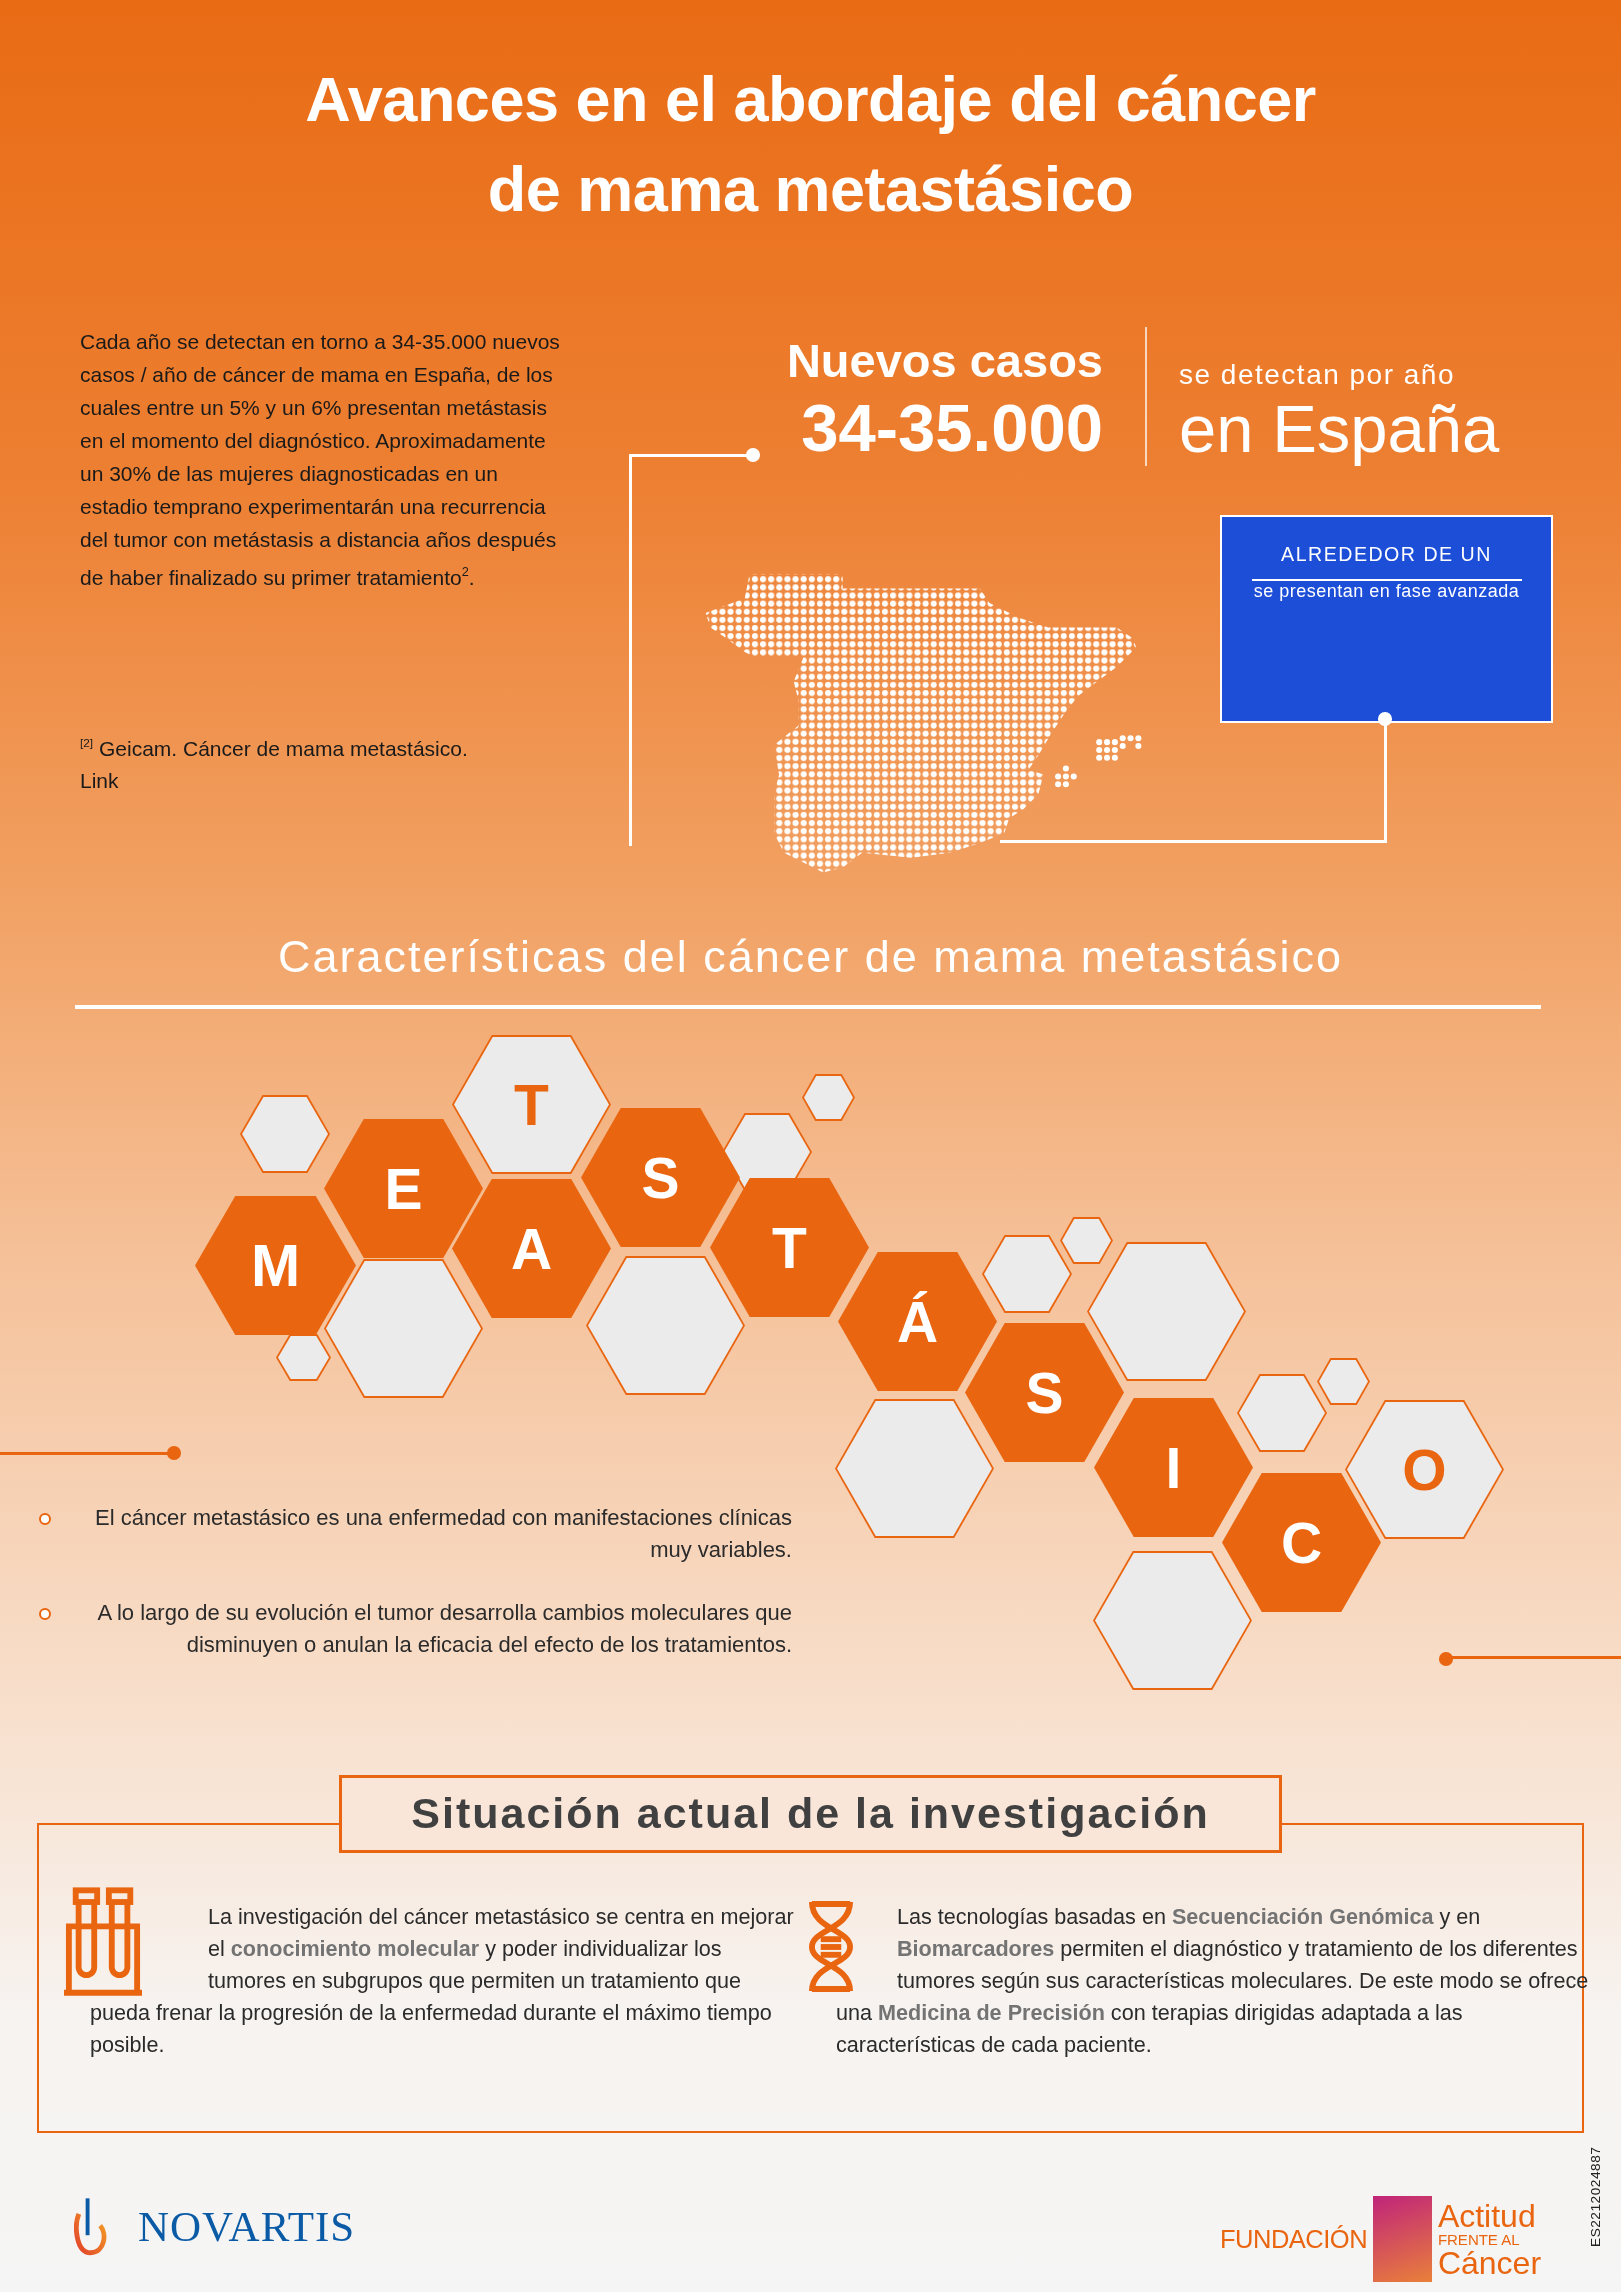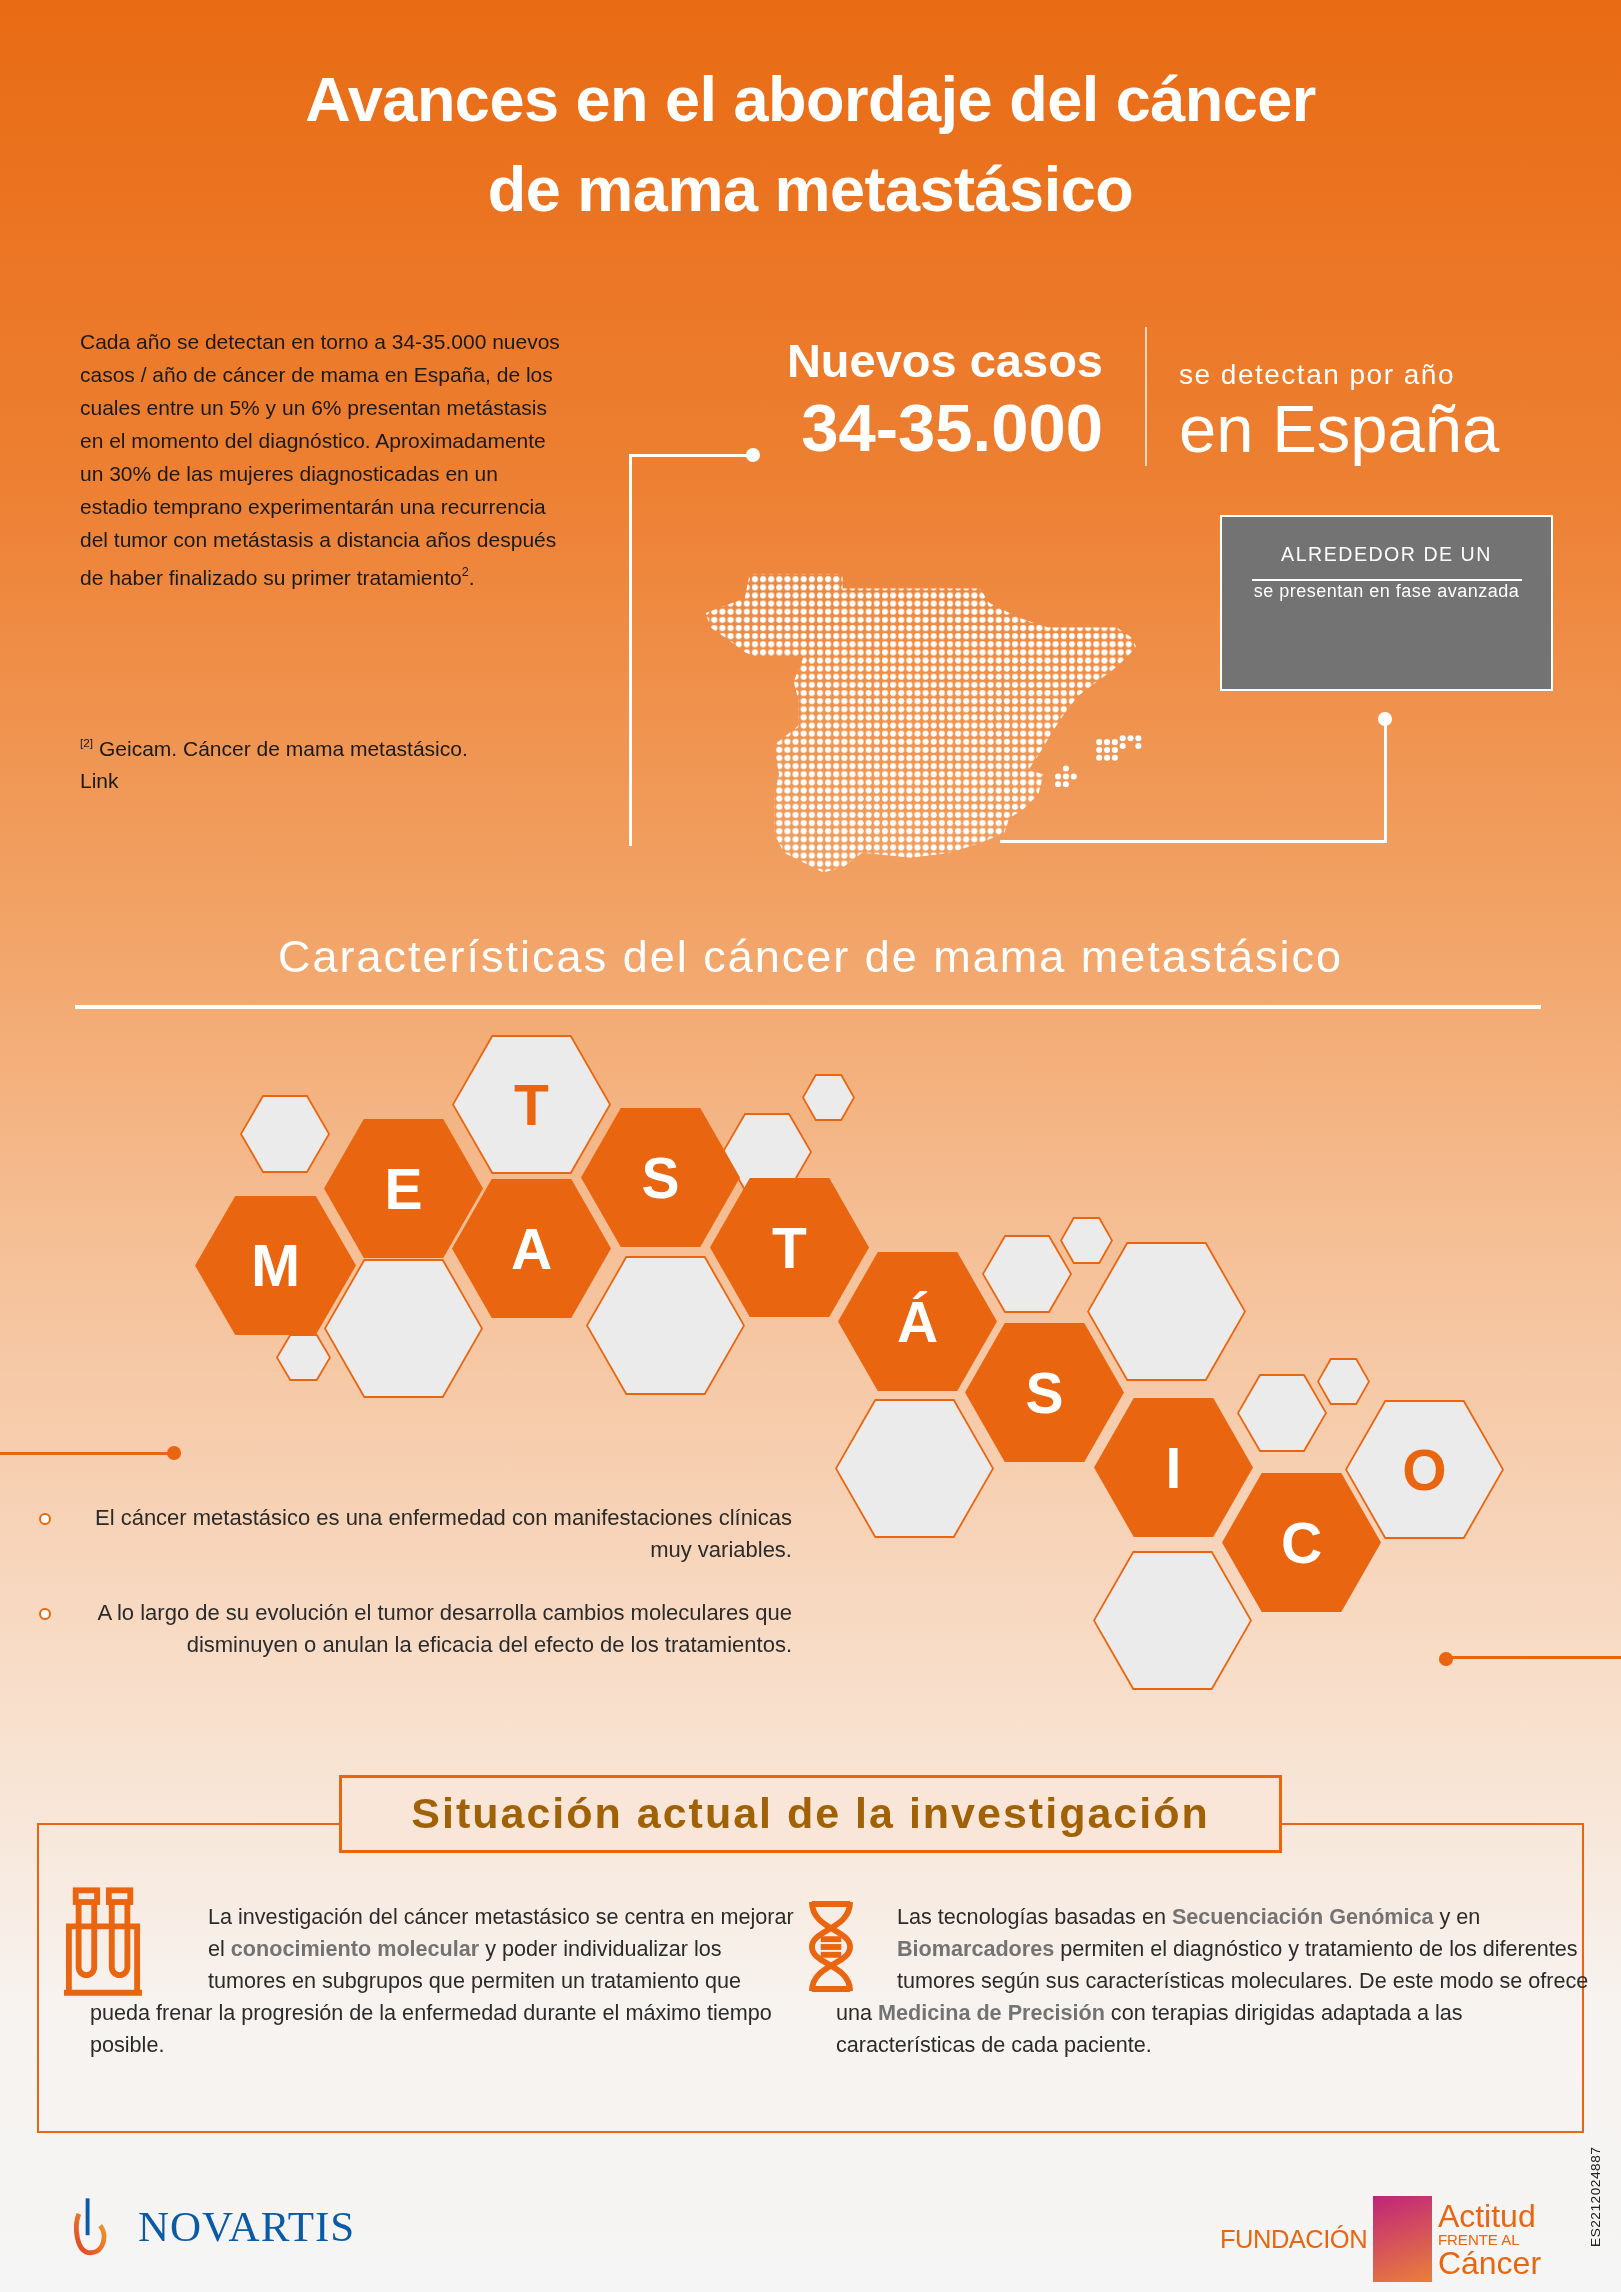--- a/index.html
+++ b/index.html
@@ -23,22 +23,22 @@
     left: 80px; top: 727px; width: 490px;
     font-size: 21px; line-height: 32px; color: #1a1a1a;
   }
   .footnote sup { font-size: 11.8px; vertical-align: 8.8px; }
   .new-label { left: 765px; top: 333px; width: 338px; text-align: right; color: #fff; font-weight: bold; font-size: 47px; line-height: 55px; }
   .new-num { left: 745px; top: 387px; width: 358px; text-align: right; color: #fff; font-weight: bold; font-size: 67px; line-height: 82px; }
   .vdivider { left: 1145px; top: 327px; width: 2px; height: 139px; background: rgba(255,255,255,0.7); }
   .detect-small { left: 1179px; top: 351px; color: #fff; font-size: 28px; letter-spacing: 1.5px; margin-top: 8px; }
   .detect-big { left: 1179px; top: 390px; color: #fff; font-size: 67px; line-height: 78px; }
   .pct-box {
-    left: 1220px; top: 515px; width: 333px; height: 176px;
-    background: #737373; border: 2.9px solid #fff; text-align: center; color: #fff;
+    left: 1220px; top: 515px; width: 333px; height: 208px;
+    background: #1d4ed8; border: 2.9px solid #fff; text-align: center; color: #fff;
   }
   .pct-box .lbl { margin-top: 25.5px; font-size: 19.6px; letter-spacing: 1.5px; }
   .pct-box .rule { margin: 13.7px auto 0; width: 270px; height: 2px; background: #fff; }
   .pct-box .val { margin-top: 5.9px; font-size: 57px; font-weight: bold; line-height: 65px; }
   .pct-box .sub { font-size: 18px; letter-spacing: 0.5px; }
   .wline { background: #fff; }
   .wdot { width: 13.7px; height: 13.7px; border-radius: 50%; background: #fff; }
   .odot { width: 13.7px; height: 13.7px; border-radius: 50%; background: #e9650f; }
   .oline { background: #e9650f; }
   .sec2-title { left: 0; top: 931px; width: 1621px; text-align: center; color: #fff; font-size: 45px; letter-spacing: 2px; }
@@ -58,21 +58,21 @@
   .hex.orange { background: #e9650f; color: #fff; }
   .hex .ch { position: relative; z-index: 2; }
   .hex.light .ch { color: #e9650f; }
   .bullets { left: 37px; top: 1502px; width: 755px; text-align: right; }
   .bullet { position: relative; padding-left: 39px; font-size: 22px; line-height: 32px; color: #2b2b2b; margin-bottom: 31px; }
   .bullet .b-icon { position: absolute; left: 2px; top: 10.8px; width: 11.8px; height: 11.8px; border: 2.9px solid #e9650f; border-radius: 50%; background: #fff; }
   .research-frame { left: 37px; top: 1823px; width: 1547px; height: 310px; border: 2.9px solid #e9650f; }
   .research-title-box {
     left: 339px; top: 1775px; width: 943px; height: 78px;
     border: 3.9px solid #e9650f; background: #f9e6d8;
-    text-align: center; color: #a16207; font-size: 43px; font-weight: bold; line-height: 71px; letter-spacing: 2px;
+    text-align: center; color: #404040; font-size: 43px; font-weight: bold; line-height: 71px; letter-spacing: 2px;
   }
   .col { font-size: 21.6px; line-height: 32px; color: #2b2b2b; margin-left: 24px; }
   .col b { color: #737373; }
   .icon-tubes { left: 64px; top: 1887px; width: 78px; height: 110px; }
   .icon-dna { left: 809px; top: 1900px; width: 44px; height: 93px; }
   .footer-novartis { left: 74px; top: 2196px; display: flex; align-items: center; }
   .novartis-text { font-family: "Liberation Serif", serif; color: #0a5aa6; font-size: 43px; letter-spacing: 1px; margin-left: 31px; }
   .fund { left: 1220px; top: 2196px; display: flex; align-items: center; }
   .fund-word { color: #e9650f; font-size: 25.5px; font-family: "Liberation Sans", sans-serif; letter-spacing: -0.5px; }
   .fund-box { width: 59px; height: 86px; margin: 0 5.9px; background: linear-gradient(160deg, #c0247a, #e9803a); }

